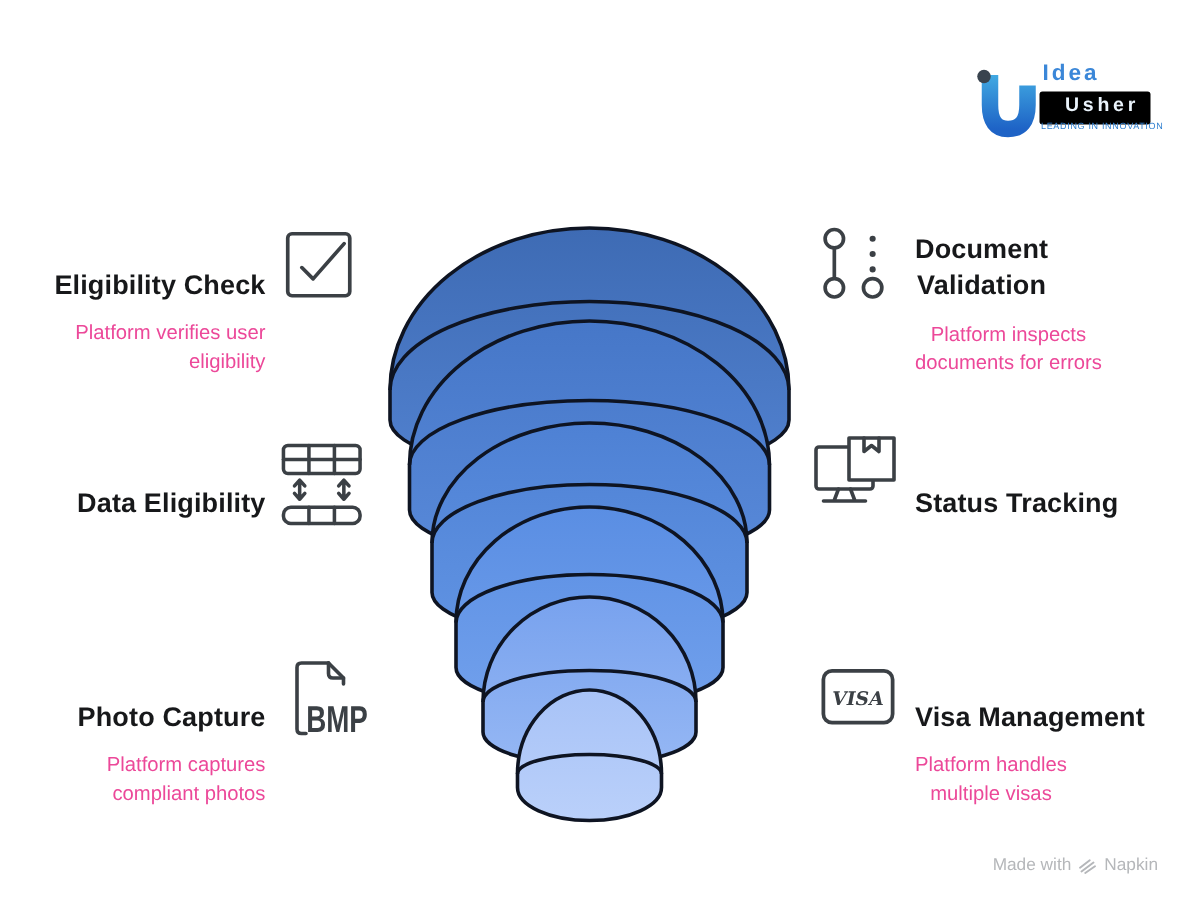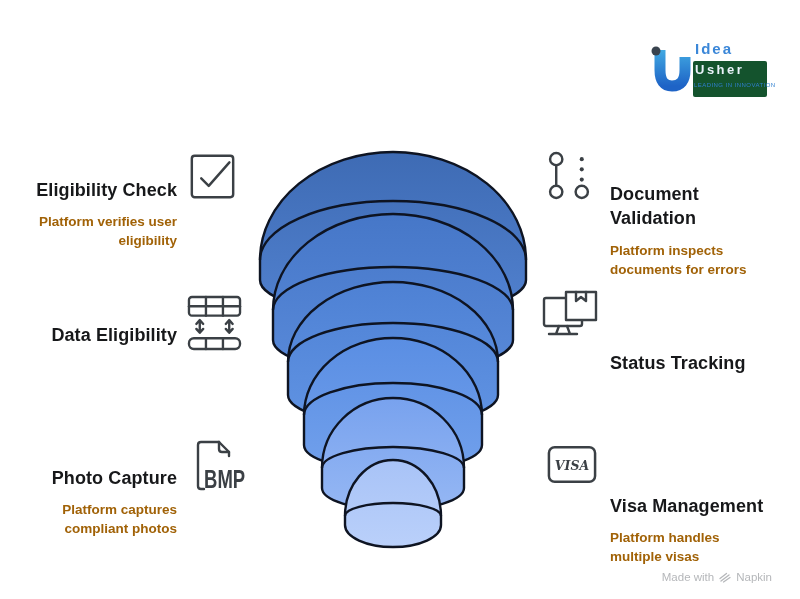--- a/index.html
+++ b/index.html
@@ -1,28 +1,28 @@
 <!DOCTYPE html>
 <html><head>
 <meta charset="utf-8">
 <style>
   html,body{margin:0;padding:0;background:#ffffff;}
   #page{position:relative;width:800px;height:599px;background:#ffffff;overflow:hidden;
         font-family:"Liberation Sans", sans-serif;}
   .abs{position:absolute;}
   .f-title{font-size:18px;font-weight:700;color:#17181a;line-height:24px;white-space:pre-line;letter-spacing:.1px;}
-  .f-desc{font-size:13.5px;font-weight:700;color:#a16207;line-height:19px;white-space:pre-line;}
+  .f-desc{font-size:13.5px;font-weight:400;color:#ec4899;line-height:19px;white-space:pre-line;}
   .left-col{text-align:right;right:623px;}
-  .right-col{left:610px;text-align:left;margin-top:28px;}
+  .right-col{left:610px;text-align:center;}
   .icon-svg{display:block;overflow:visible;}
   
   #logo{position:absolute;top:40px;right:33px;width:116px;height:56px;}
   #logo .idea-txt{position:absolute;left:44px;top:0px;font-size:15px;font-weight:700;color:#3b87d8;letter-spacing:2px;}
-  #logo .usher-bar{position:absolute;left:42px;top:21px;width:74px;height:36px;background:#14532d;border-radius:2px;
-                   color:#eaf3fb;font-size:13px;font-weight:700;letter-spacing:2.5px;line-height:18px;padding-left:2px;box-sizing:border-box;}
+  #logo .usher-bar{position:absolute;left:42px;top:21px;width:74px;height:22px;background:#000000;border-radius:2px;
+                   color:#eaf3fb;font-size:13px;font-weight:700;letter-spacing:2.5px;line-height:18px;padding-left:17px;box-sizing:border-box;}
   #logo .tagline{position:absolute;left:43px;top:42px;font-size:6px;letter-spacing:.45px;color:#2f7fcf;white-space:nowrap;}
   
   #footer{position:absolute;top:571px;right:28px;display:flex;align-items:flex-end;gap:5px;
           color:#b5b7ba;font-size:11.5px;}
 </style>
 </head>
 <body>
 
 <div id="page">
 

